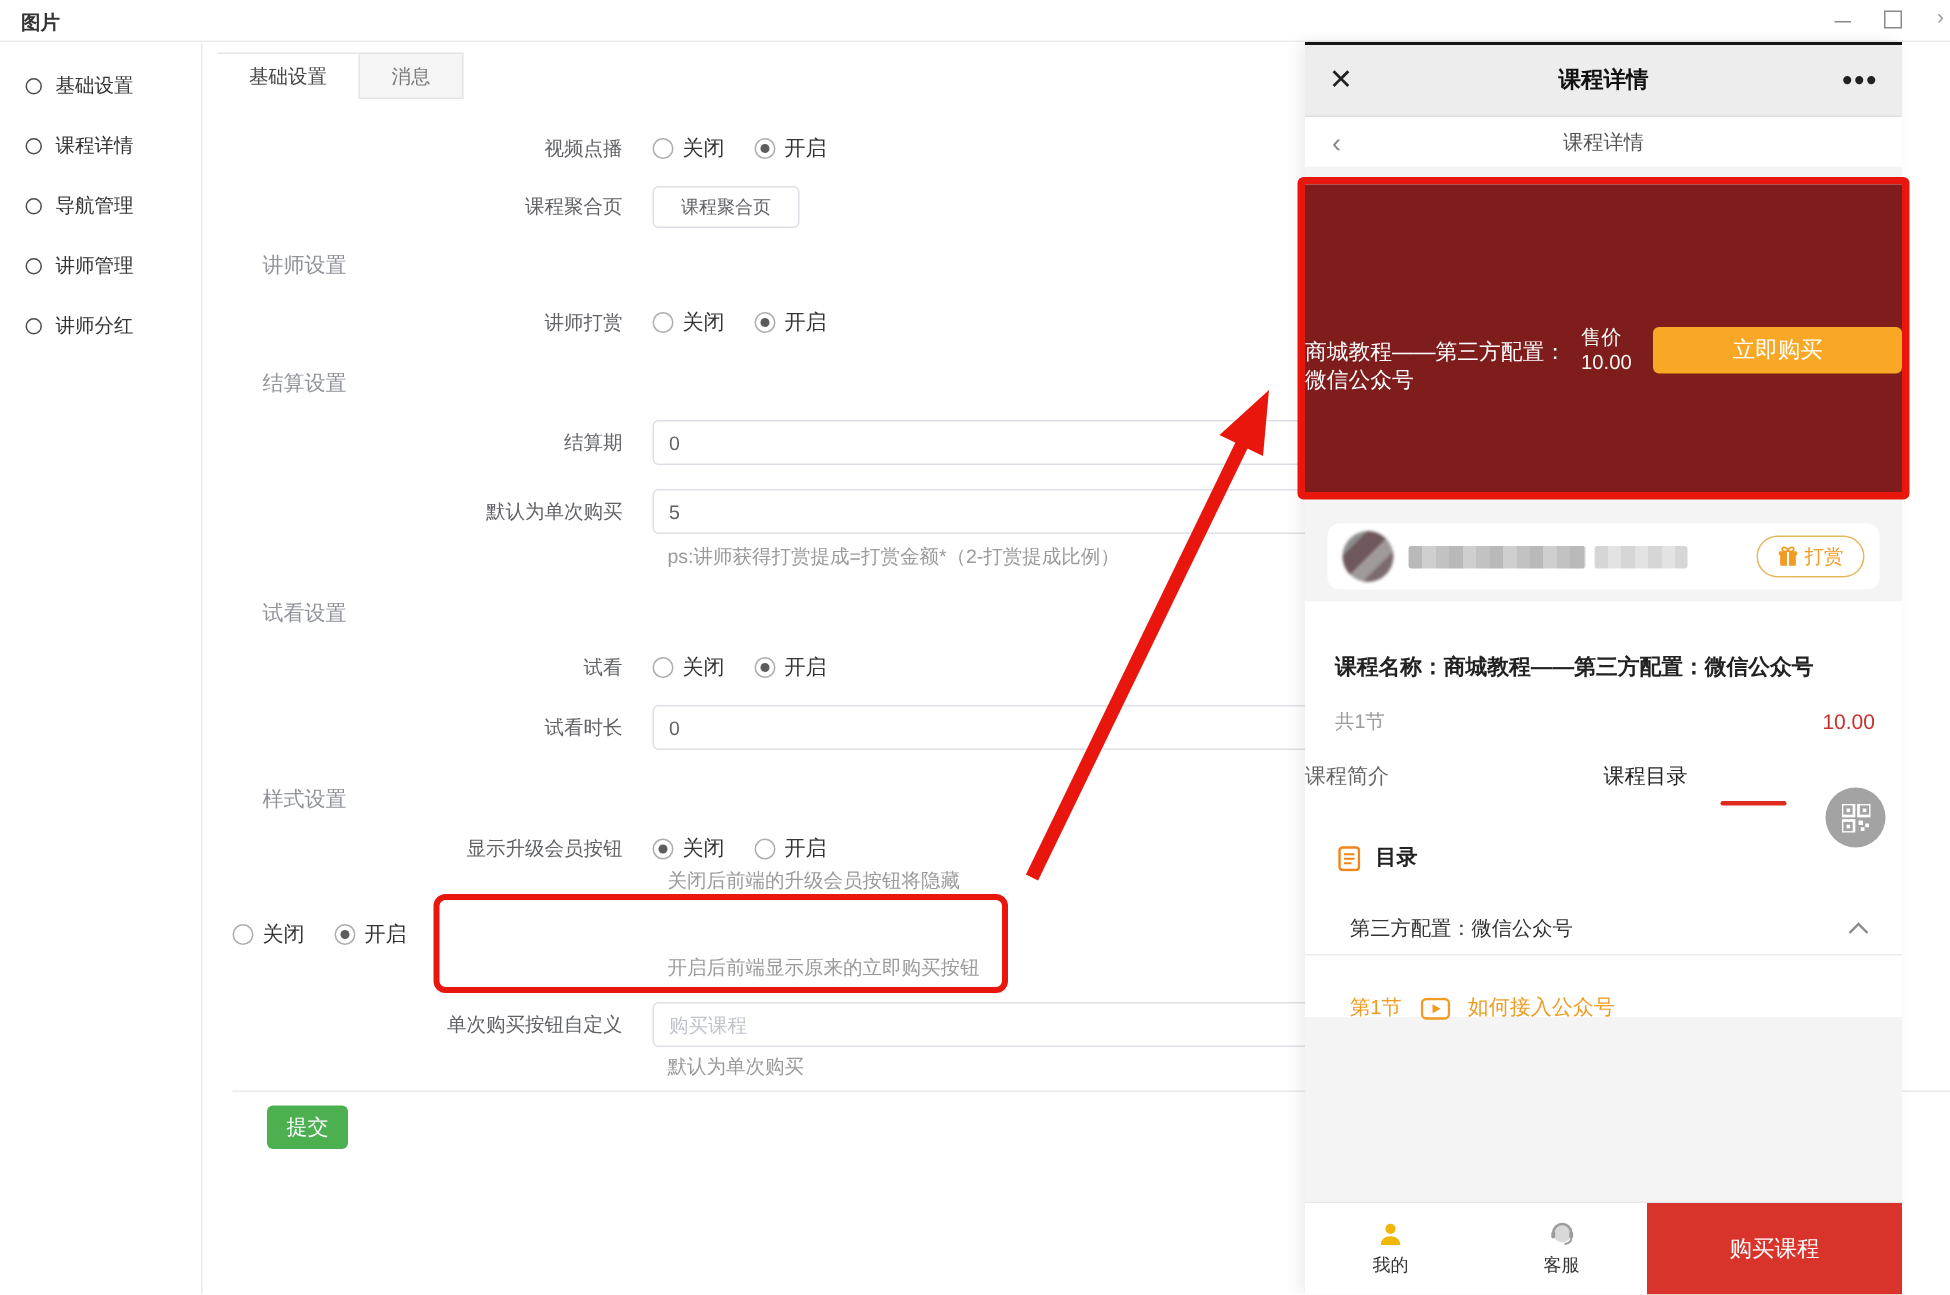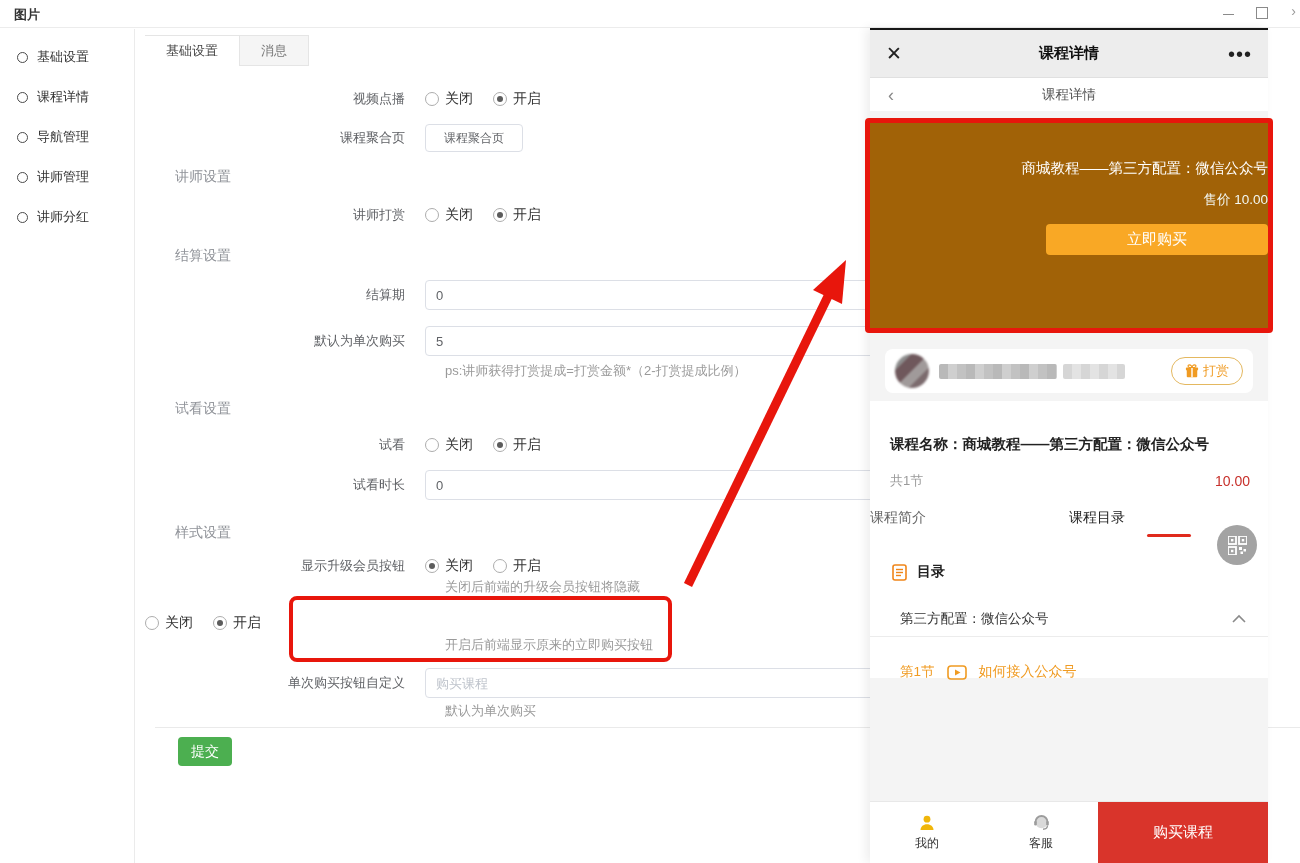--- a/index.html
+++ b/index.html
@@ -21,21 +21,21 @@
   .side-dot { width:11px; height:11px; border:1.6px solid #4a4a4a; border-radius:50%; flex:none; }
   .side-label { font-size:13px; color:#333; }
 
   
   .tabstrip { position:absolute; left:145px; top:35px; height:31px; display:flex; z-index:2; }
   .tab { height:31px; padding:0 21px; display:flex; align-items:center; font-size:13px; cursor:pointer; }
   .tab.active { background:#fff; color:#444; border-top:1px solid #e5e5e5; }
   .tab.inactive { background:#f5f5f5; color:#777; border:1px solid #e5e5e5; }
 
   
-  .frow { position:absolute; left:145px; display:flex; align-items:center; z-index:1; }
+  .frow { position:absolute; left:155px; display:flex; align-items:center; z-index:1; }
   .flabel { width:280px; flex:none; text-align:right; padding-right:20px; font-size:13px; color:#606266; }
   .ropt { display:flex; align-items:center; gap:6px; margin-right:20px; font-size:14px; color:#333; }
   .radio { width:14px; height:14px; border:1px solid #adadad; border-radius:50%; background:#fff; position:relative; flex:none; }
   .radio.sel::after { content:""; position:absolute; left:3px; top:3px; width:6px; height:6px; border-radius:50%; background:#5c5c5c; }
   .tinput { width:475px; height:30px; border:1px solid #dcdfe6; border-radius:4px; padding:0 10px; font-size:13px; color:#606266; background:#fff; }
   .tinput::placeholder { color:#bfc4cc; }
   .section-title { position:absolute; left:175px; font-size:14px; color:#909399; z-index:1; }
   .help { position:absolute; left:445px; font-size:13px; color:#9a9a9a; z-index:1; }
   .ghost-btn { height:28px; padding:0 18px; background:#fff; border:1px solid #dcdfe6; border-radius:4px; font-size:12px; color:#606266; cursor:pointer; }
   .submit-btn { position:absolute; left:178px; top:737px; height:29px; padding:0 13px; background:#4caf50; color:#fff; border:none; border-radius:4px; font-size:14px; cursor:pointer; z-index:1; }
@@ -48,21 +48,21 @@
   .panel { position:absolute; left:870px; top:28px; width:398px; height:835px; background:#f4f4f4; border-top:2px solid #151515; box-shadow:-4px 0 10px rgba(0,0,0,.07); z-index:10; }
   .m-header { position:absolute; left:0; top:0; width:100%; height:48px; background:#ededed; display:flex; align-items:center; border-bottom:1px solid #e0e0e0; }
   .m-close { position:absolute; left:16px; font-size:19px; color:#222; cursor:pointer; line-height:1; }
   .m-title { width:100%; text-align:center; font-size:15px; font-weight:bold; color:#111; }
   .m-more { position:absolute; right:16px; font-size:20px; letter-spacing:1px; color:#222; cursor:pointer; line-height:0.4; }
   .m-sub { position:absolute; left:0; top:48px; width:100%; height:33px; background:#fff; display:flex; align-items:center; }
   .m-back { position:absolute; left:18px; font-size:18px; color:#888; cursor:pointer; line-height:1; }
   .m-subtitle { width:100%; text-align:center; font-size:13.5px; color:#555; }
 
   .banner-frame { position:absolute; left:-5px; top:88px; width:408px; height:215px; border:5px solid #e8160c; border-radius:4px; z-index:15; }
-  .banner { width:100%; height:100%; background:#a16207; display:flex; flex-direction:column; align-items:flex-end; }
+  .banner { width:100%; height:100%; background:#7f1d1d; display:flex; flex-direction:row; align-items:center; }
   .banner-title { margin-top:36px; color:#fff; font-size:14.5px; }
   .banner-price { margin-top:13px; color:#f2f7f2; font-size:13.5px; }
   .buy-now-btn { margin-top:15px; width:222px; height:31px; background:#f9a825; border:none; border-radius:4px; color:#fff; font-size:15px; cursor:pointer; }
 
   .reward-card { position:absolute; left:15px; top:319px; width:368px; height:44px; background:#fff; border-radius:8px; display:flex; align-items:center; padding:0 10px; }
   .avatar { width:34px; height:34px; border-radius:50%; flex:none; background:linear-gradient(135deg,#8d8d8d 0 25%,#6f585c 25% 50%,#a09a9a 50% 70%,#7c6b6e 70%); filter:blur(1px); }
   .name-blur { margin-left:10px; display:flex; gap:6px; align-items:center; }
   .nb1 { width:118px; height:15px; background:repeating-linear-gradient(90deg,#b9b9b9 0 9px,#cfcfcf 9px 18px,#c2c2c2 18px 27px); border-radius:2px; }
   .nb2 { width:62px; height:15px; background:repeating-linear-gradient(90deg,#d6d6d6 0 9px,#e3e3e3 9px 18px); border-radius:2px; }
   .reward-pill { margin-left:auto; display:flex; align-items:center; gap:4px; border:1px solid #e4b860; border-radius:15px; padding:4px 13px; color:#f09b22; font-size:13px; background:#fff; cursor:pointer; }

